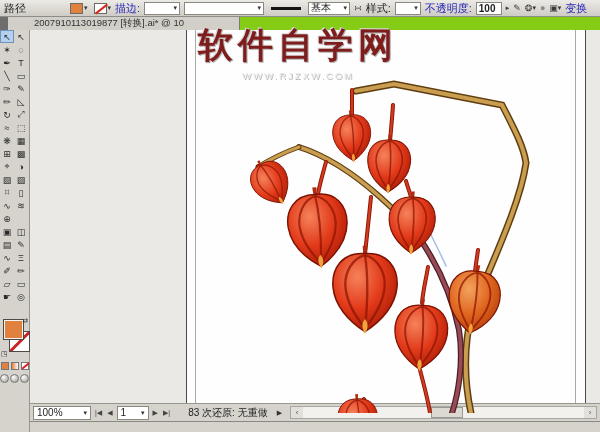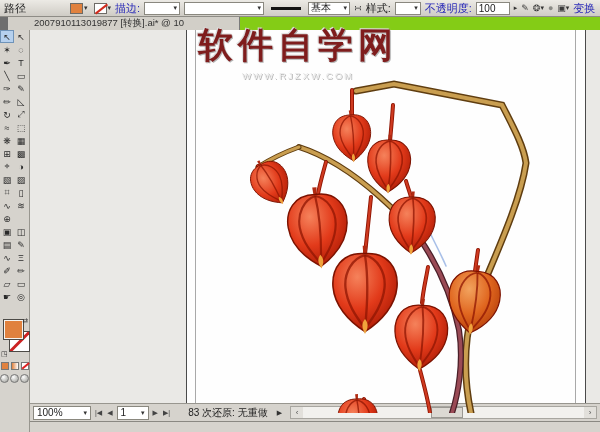--- a/index.html
+++ b/index.html
@@ -112,21 +112,21 @@
     <span>基本</span>
     <span class="dd-arrow">▾</span>
   </span>
   <span class="cb-icon">∺</span>
   <span class="cb-label">样式:</span>
   <span class="combo" style="width:26px;">
     <span></span>
     <span class="dd-arrow">▾</span>
   </span>
   <span class="cb-link">不透明度:</span>
-  <span class="combo" style="width:34px;">
+  <span class="combo" style="width:26px;font-weight:bold;">
     <span>100</span>
   </span>
   <span class="dd-arrow">▸</span>
   <span class="cb-icon">✎</span>
   <span class="cb-icon">❂<span class="dd-arrow">▾</span></span>
   <span class="cb-icon" style="color:#8a8a86;">●</span>
   <span class="cb-icon">▣<span class="dd-arrow">▾</span></span>
   <span class="cb-link">变换</span>
 </div>
 

